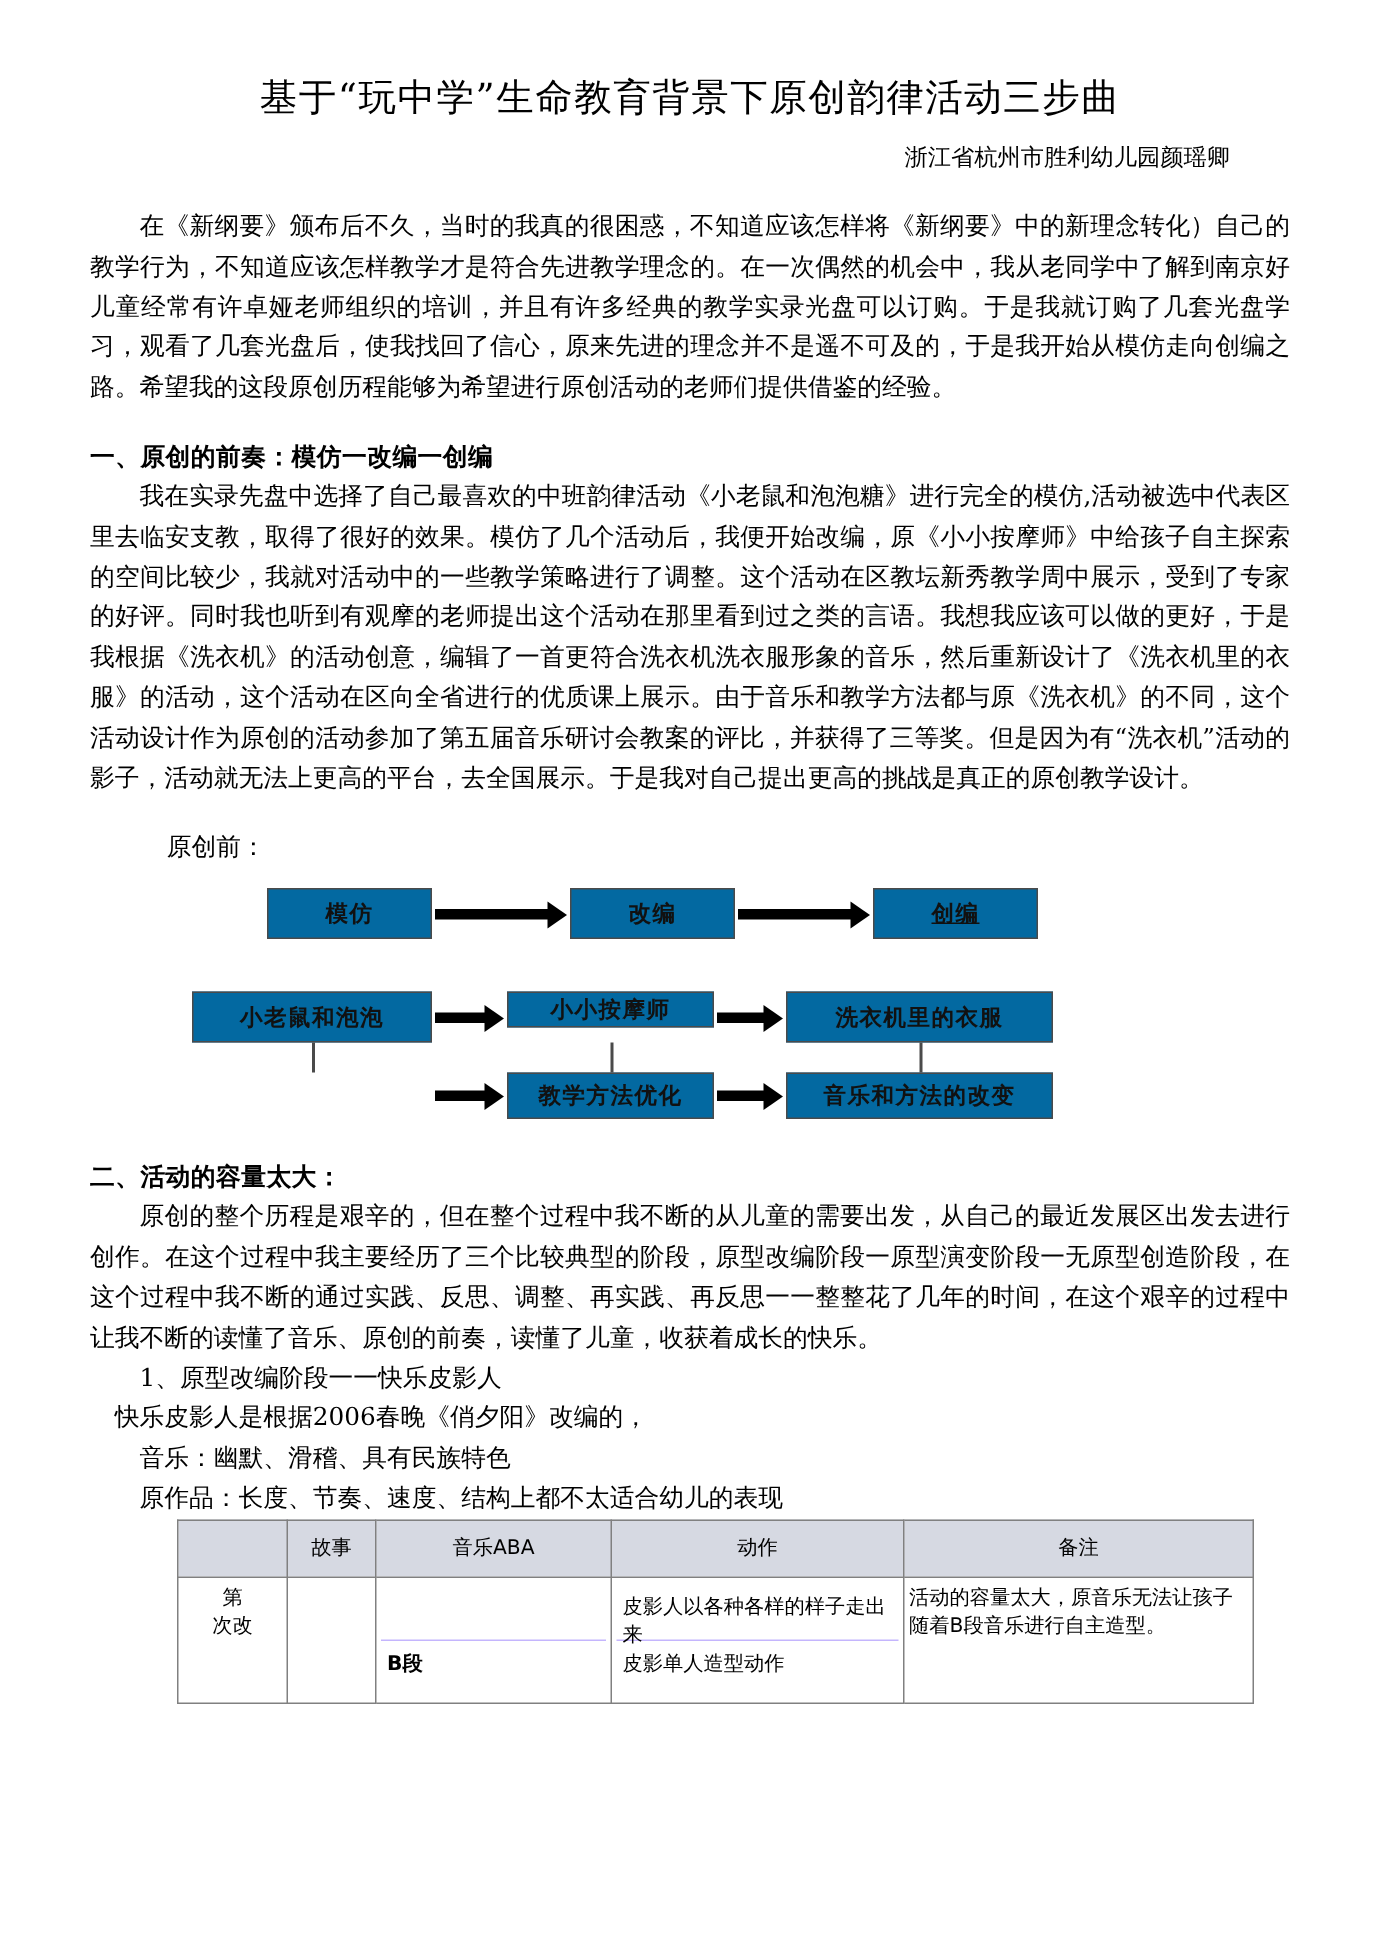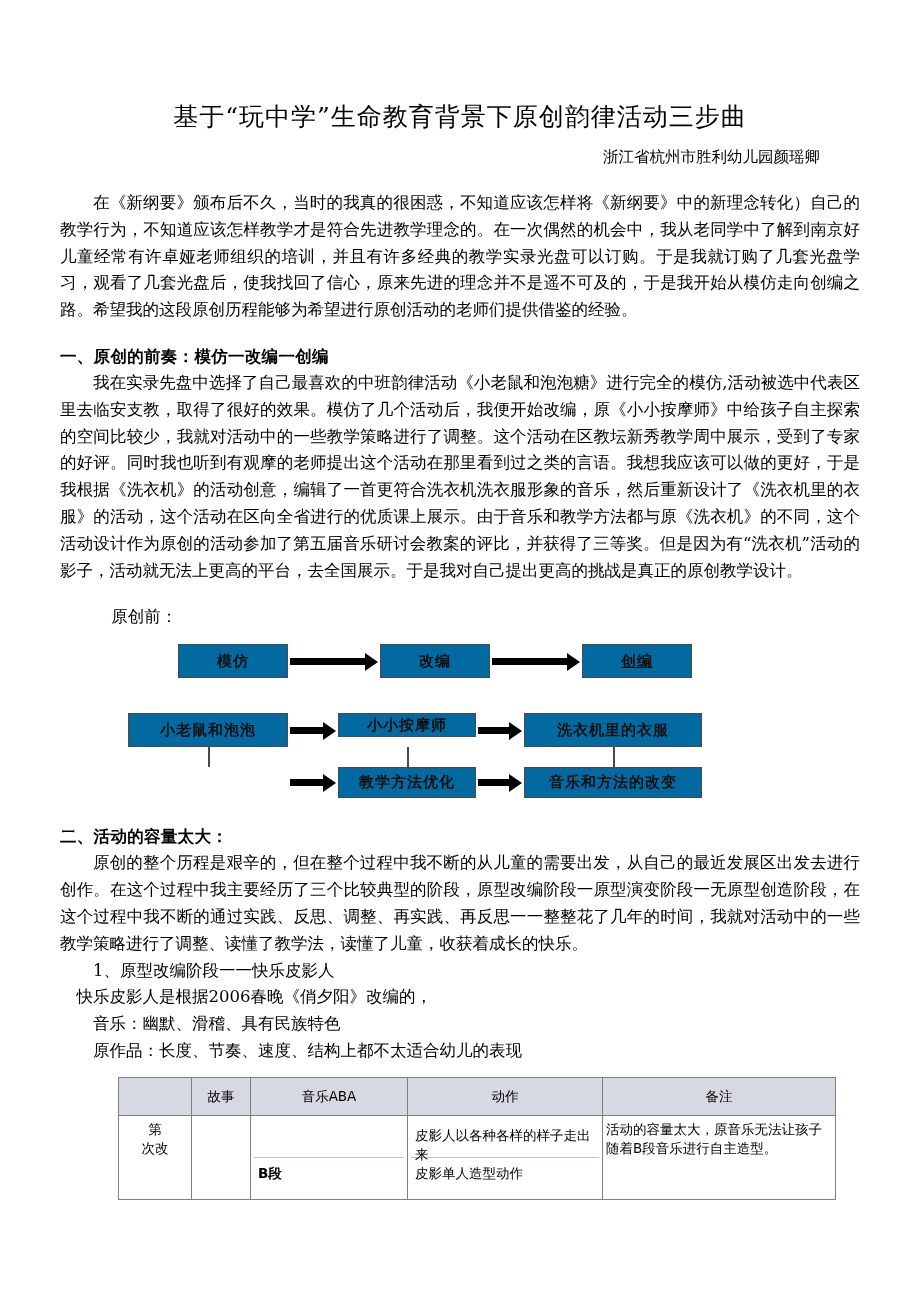--- a/index.html
+++ b/index.html
@@ -22,21 +22,21 @@
     padding: 0 60px;
   }
 
   
   .doc-title {
     text-align: center;
     font-size: 25px;
     font-weight: 400;
     letter-spacing: 1px;
     margin: 0;
-    padding-top: 100px;
+    padding-top: 48px;
     font-family: "DejaVu Serif", "Liberation Serif", serif;
   }
   .doc-author {
     text-align: right;
     font-size: 15.5px;
     margin: 14px 40px 0 0;
     font-family: "DejaVu Serif", "Liberation Serif", serif;
   }
 
   
@@ -119,21 +119,20 @@
     border-left: 13px solid #000;
   }
   .vline {
     position: absolute;
     width: 1.5px;
     background: #4a4a4a;
   }
 
   
   .tbl-wrap {
-    margin-top: 12px;
     padding-left: 58px;
   }
   table.stage-table {
     border-collapse: collapse;
     width: 682px;
     table-layout: fixed;
     font-family: "DejaVu Sans", "Liberation Sans", sans-serif;
   }
   table.stage-table th,
   table.stage-table td {
@@ -225,21 +224,21 @@
     <div class="arrow" style="left:230px; top:141px; width:34px;"></div>
     <div class="arrow" style="left:418px; top:141px; width:32px;"></div>
 
     <div class="vline" style="left:148px; top:109px; height:20px;"></div>
     <div class="vline" style="left:347px; top:109px; height:20px;"></div>
     <div class="vline" style="left:553px; top:109px; height:20px;"></div>
   </div>
 
   <div style="height:26px"></div>
   <div class="section-head">二、活动的容量太大：</div>
-  <p class="para indent">原创的整个历程是艰辛的，但在整个过程中我不断的从儿童的需要出发，从自己的最近发展区出发去进行创作。在这个过程中我主要经历了三个比较典型的阶段，原型改编阶段一原型演变阶段一无原型创造阶段，在这个过程中我不断的通过实践、反思、调整、再实践、再反思一一整整花了几年的时间，我就对活动中的一些教学策略进行了调整、读懂了教学法，读懂了儿童，收获着成长的快乐。</p>
+  <p class="para indent">原创的整个历程是艰辛的，但在整个过程中我不断的从儿童的需要出发，从自己的最近发展区出发去进行创作。在这个过程中我主要经历了三个比较典型的阶段，原型改编阶段一原型演变阶段一无原型创造阶段，在这个过程中我不断的通过实践、反思、调整、再实践、再反思一一整整花了几年的时间，在这个艰辛的过程中让我不断的读懂了音乐、原创的前奏，读懂了儿童，收获着成长的快乐。</p>
   <div class="sub-line">1、原型改编阶段一一快乐皮影人</div>
   <div class="sub-line in1">快乐皮影人是根据2006春晚《俏夕阳》改编的，</div>
   <div class="label-line">音乐：幽默、滑稽、具有民族特色</div>
   <div class="label-line">原作品：长度、节奏、速度、结构上都不太适合幼儿的表现</div>
 
   <div class="tbl-wrap">
     <table class="stage-table">
       <thead>
         <tr>
           <th class="col-a"></th>

